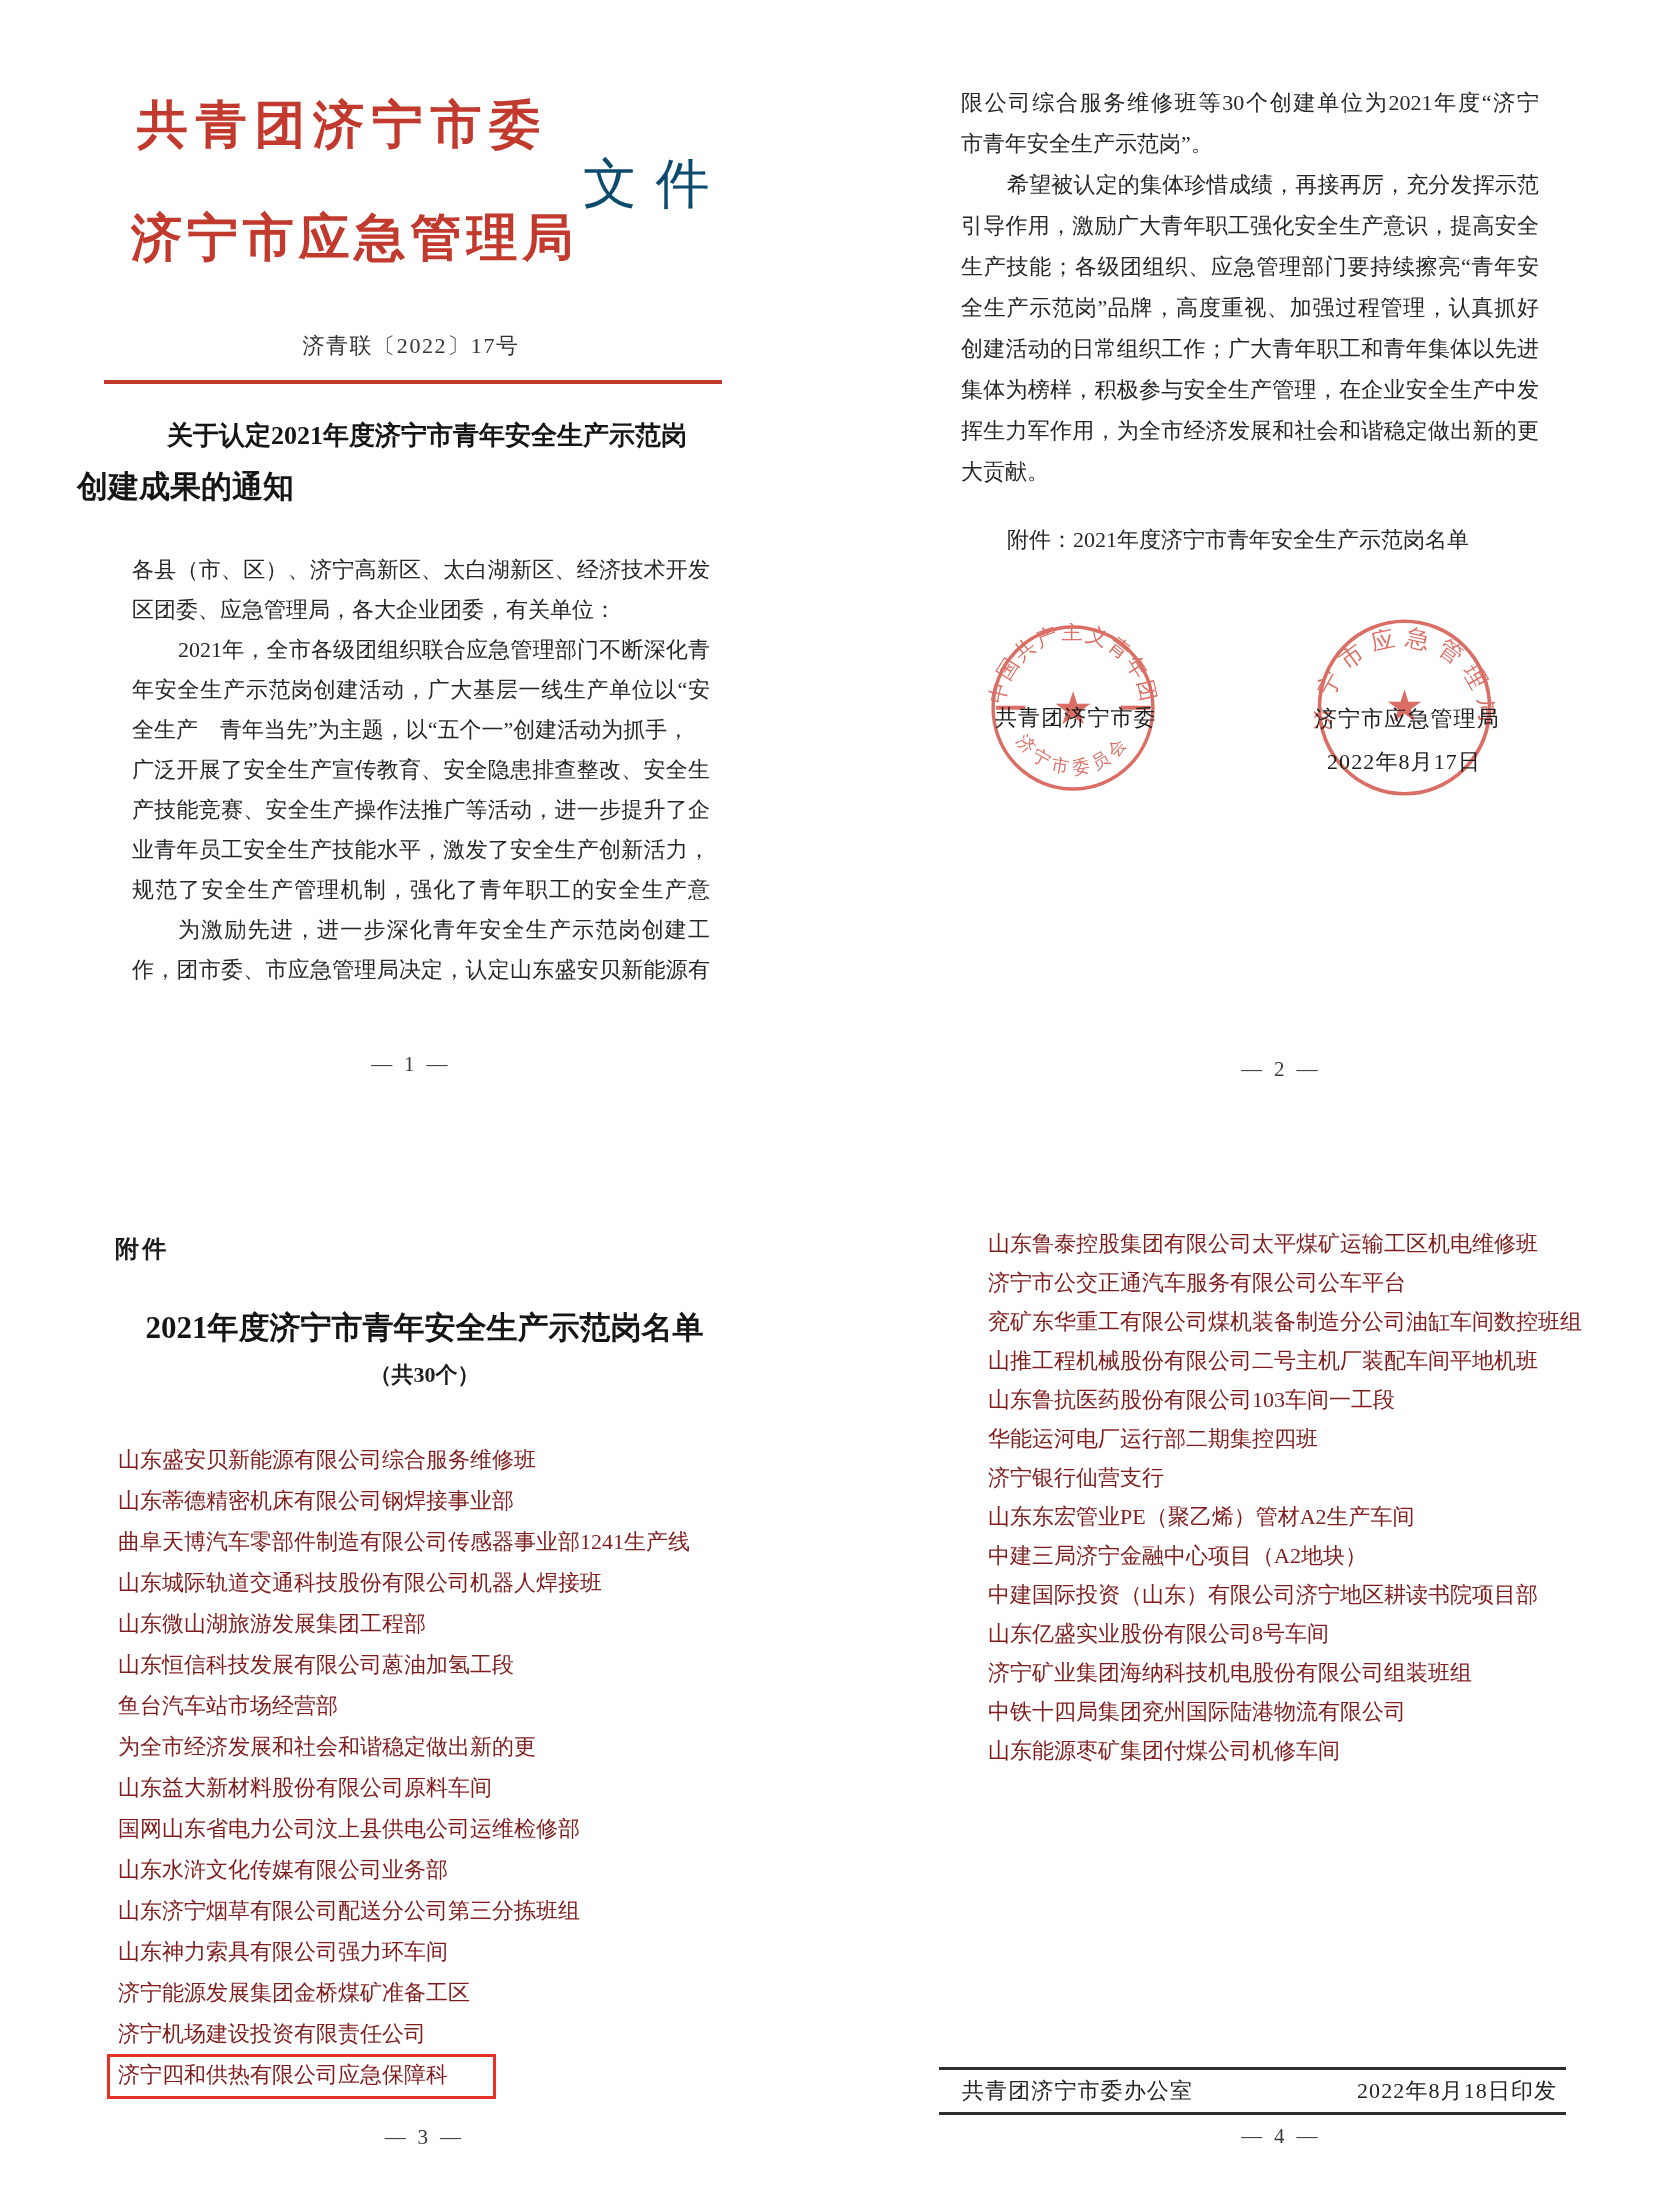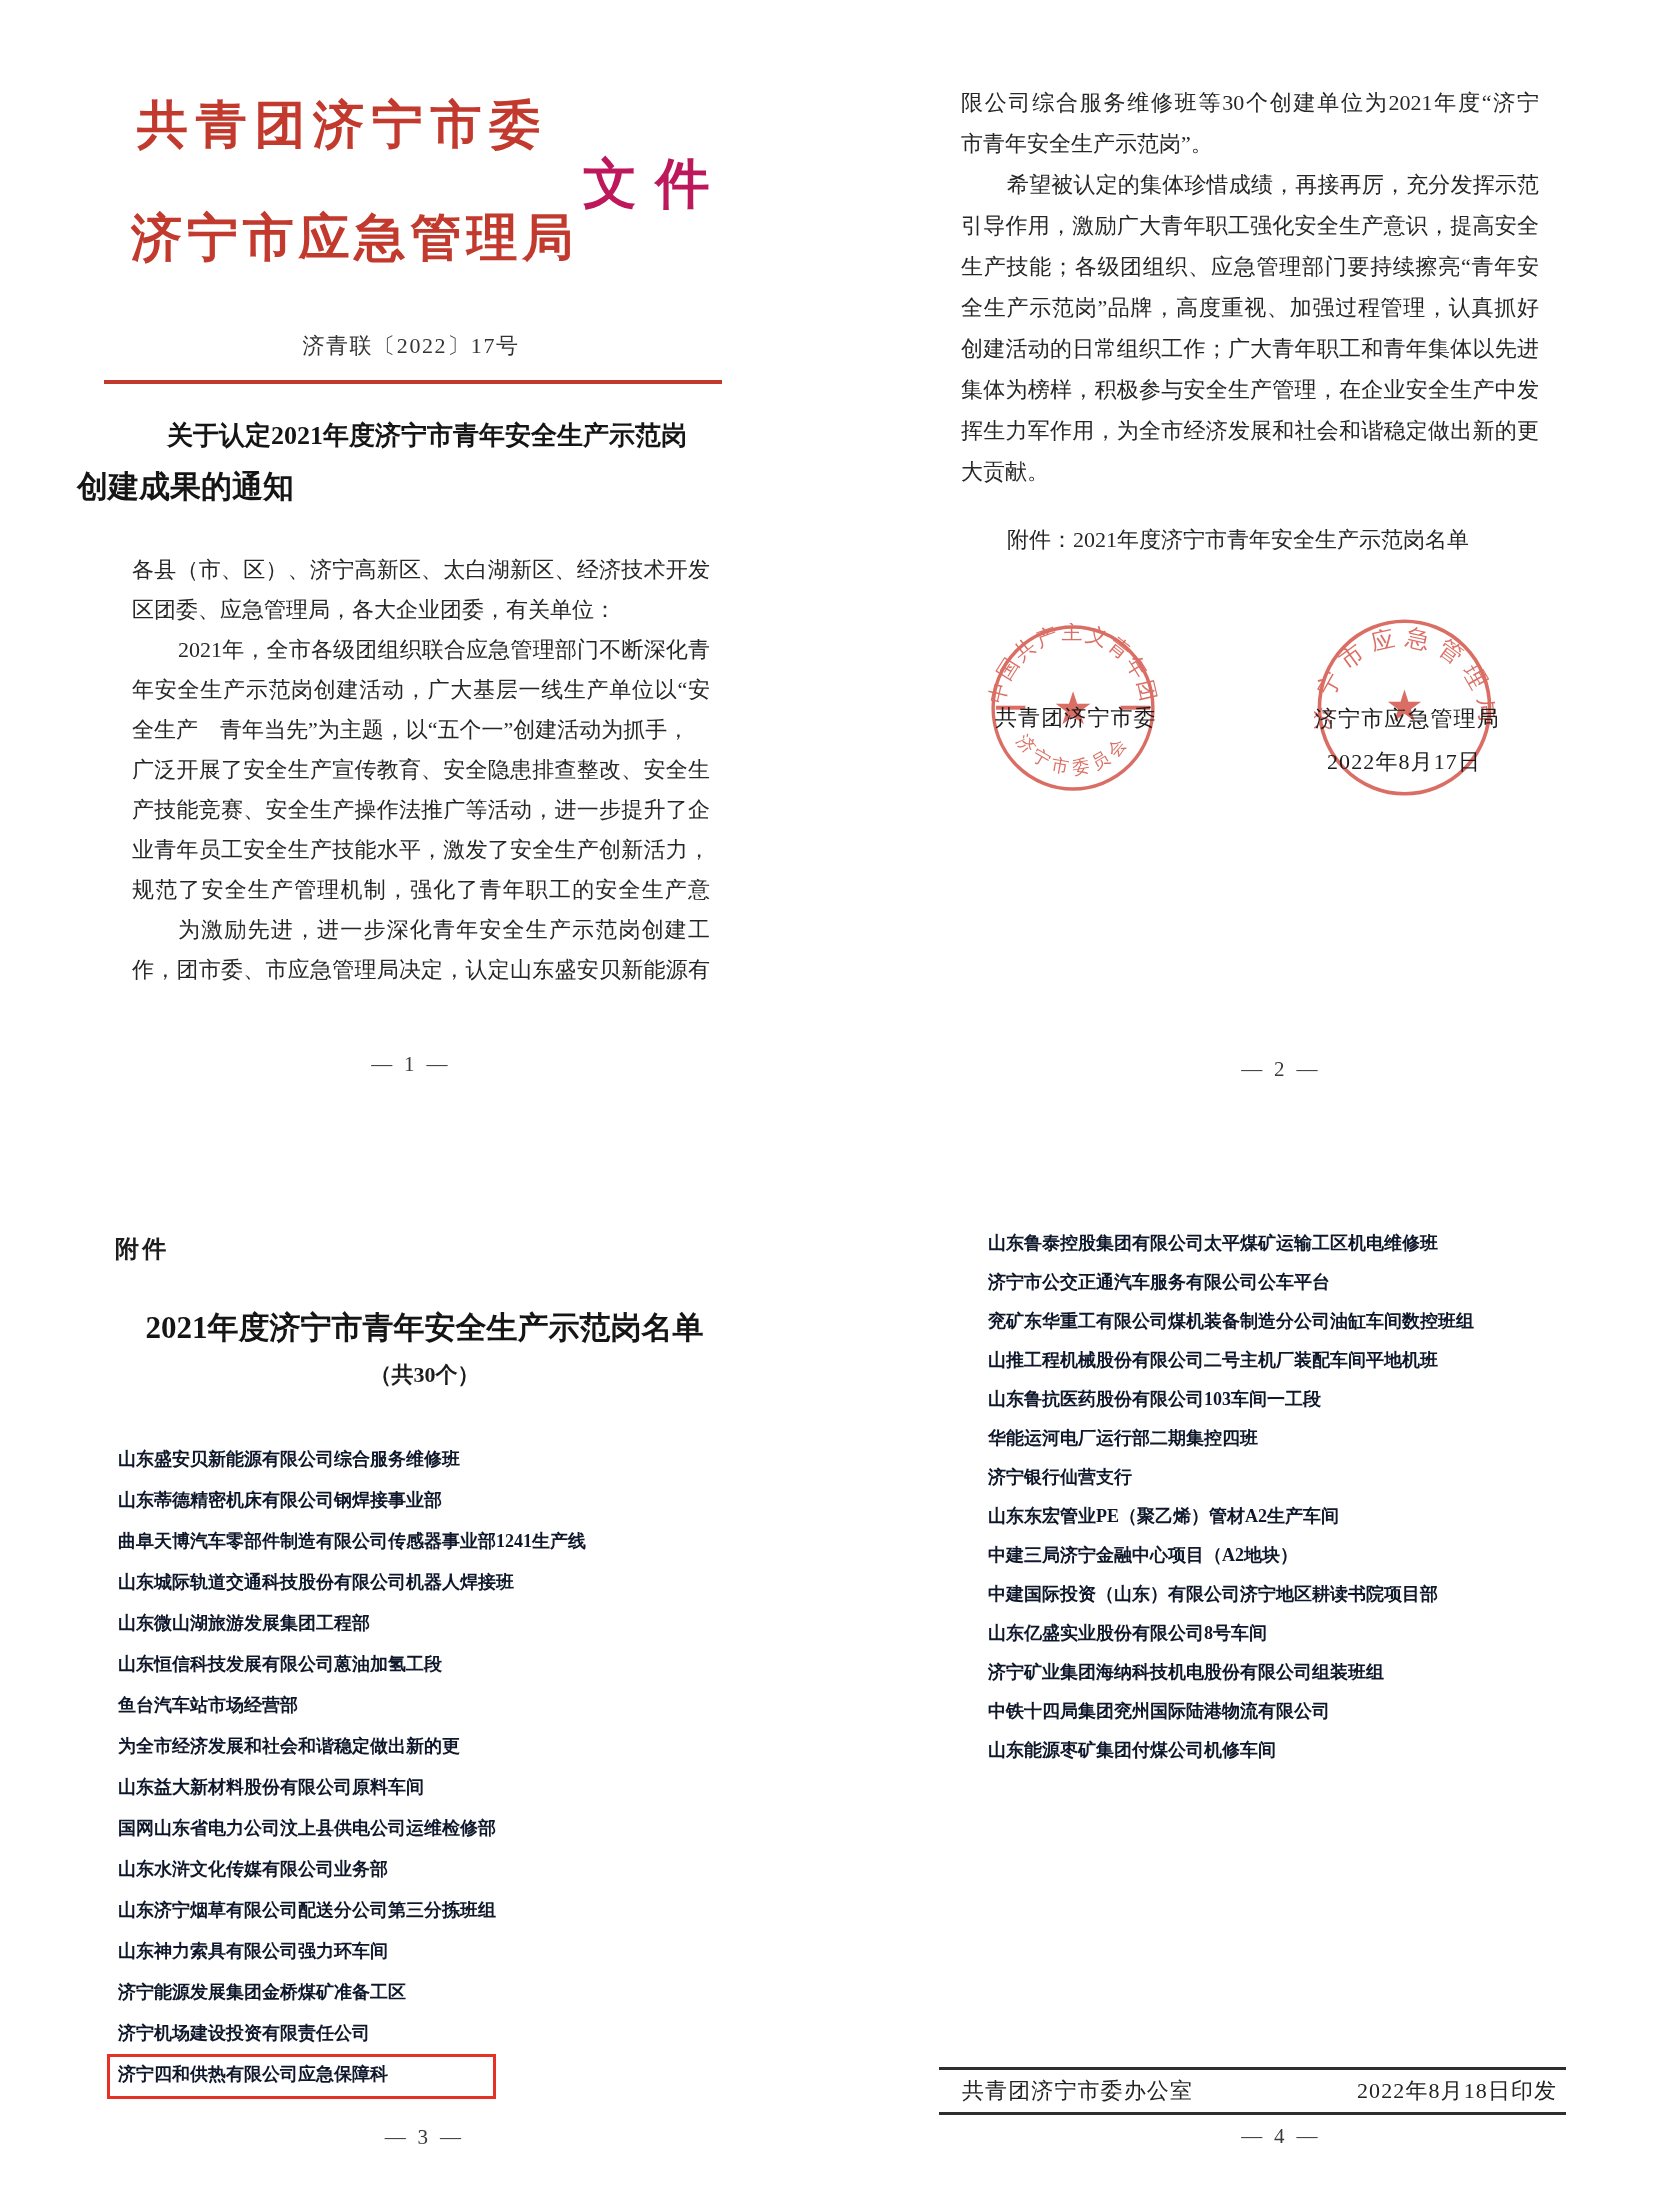--- a/index.html
+++ b/index.html
@@ -8,21 +8,21 @@
   .page{position:absolute;}
   #p1,#p3{left:77px;width:750px;}
   #p2,#p4{left:906px;width:750px;}
   #p1,#p2{top:27px;height:1073px;}
   #p3,#p4{top:1177px;height:1029px;}
   .abs{position:absolute;}
 
   
   .org1{left:60px;top:64px;font-size:51px;font-weight:700;color:#c23a2e;letter-spacing:7.7px;white-space:nowrap;}
   .org2{left:54px;top:177px;font-size:51px;font-weight:700;color:#c23a2e;letter-spacing:4.9px;white-space:nowrap;}
-  .doctype{left:506px;top:121px;font-size:54px;font-weight:700;color:#be185d;letter-spacing:18.6px;white-space:nowrap;}
+  .doctype{left:506px;top:121px;font-size:54px;font-weight:400;color:#0c4a6e;letter-spacing:18.6px;white-space:nowrap;}
   .docnum{left:0;top:304px;width:668px;text-align:center;font-size:22px;color:#333;letter-spacing:1.6px;}
   .redline{left:27px;top:353px;width:618px;height:4.4px;background:#c23a2e;}
   .t1{left:0;top:391px;width:700px;text-align:center;font-size:26px;font-weight:700;color:#151515;}
   .t2{left:0;top:439px;width:700px;font-size:31px;font-weight:700;color:#151515;}
 
   
   .bodyblock{left:55px;width:578px;}
   #p1 .bodyblock{top:523px;}
   #p2 .bodyblock{top:55px;}
   .bl{height:40px;line-height:40px;font-size:22px;overflow:hidden;color:#262626;}
@@ -49,21 +49,21 @@
   #p3 .pagenum{top:948px;width:695px;}
   #p4 .pagenum{top:947px;}
 
   
   .attach-label{left:38px;top:56px;font-size:24px;font-weight:700;letter-spacing:3.3px;color:#1d1d1d;}
   .list-title{left:0;top:130px;width:695px;text-align:center;font-size:31px;font-weight:700;color:#151515;}
   .list-count{left:0;top:183px;width:695px;text-align:center;font-size:22px;font-weight:700;color:#1d1d1d;}
   .list{position:absolute;}
   #p3 .list{left:41px;top:262px;width:684px;}
   #p4 .list{left:82px;top:47px;width:662px;}
-  .li{font-size:18px;color:#0f172a;white-space:nowrap;font-weight:bold;}
+  .li{font-size:22px;color:#7f1d1d;white-space:nowrap;}
   #p3 .li{height:41px;line-height:41px;}
   #p4 .li{height:39px;line-height:39px;}
   .hlbox{left:30px;top:877px;width:383px;height:39px;border:3.8px solid #e63226;}
 
   
   .footer{left:33px;top:890px;width:627px;height:48px;box-sizing:border-box;
           border-top:3.3px solid #2e2e2e;border-bottom:3.3px solid #2e2e2e;
           display:flex;align-items:center;justify-content:space-between;
           padding:0 8.8px 0 23px;font-size:22px;color:#222;}
   .footer span{white-space:nowrap;letter-spacing:1.1px;}

